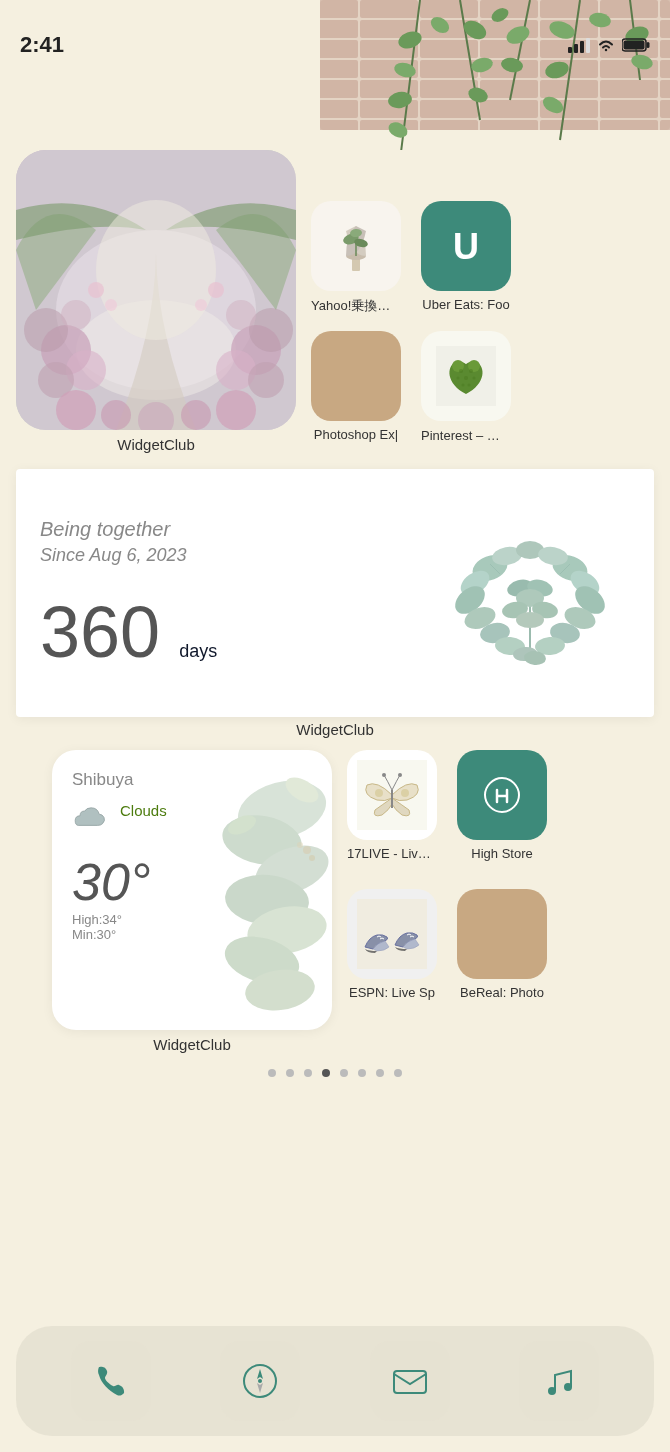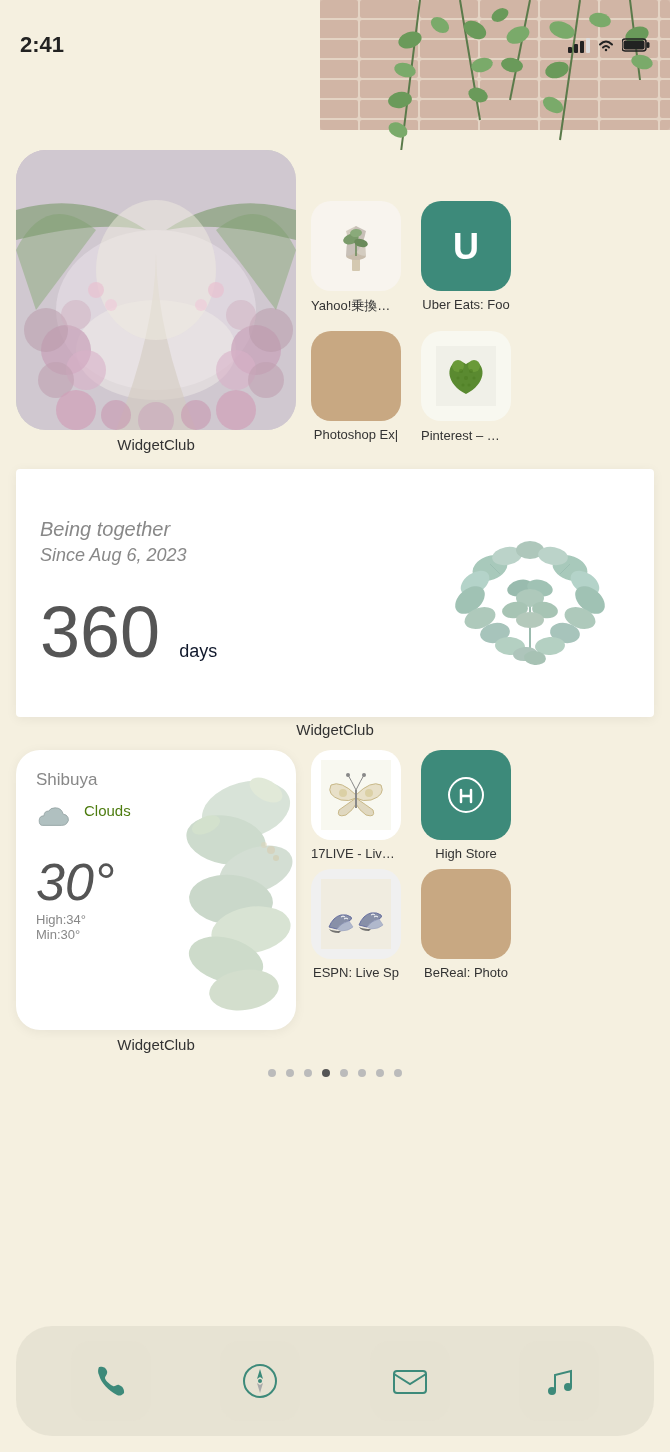--- a/index.html
+++ b/index.html
@@ -198,20 +198,21 @@
       color: #333;
       margin-bottom: 12px;
     }
 
     
     .second-row {
       display: flex;
       gap: 10px;
       align-items: flex-start;
       margin-bottom: 8px;
+      margin-left: 36px;
     }
 
     
     .weather-widget {
       width: 280px;
       height: 280px;
       border-radius: 24px;
       background: white;
       padding: 20px;
       overflow: hidden;
@@ -259,21 +260,21 @@
 
     .temp-range {
       font-size: 13px;
       color: #888;
     }
 
     
     .second-right {
       display: flex;
       flex-direction: column;
-      gap: 0;
+      gap: 20px;
       flex: 1;
     }
 
     .apple-store-icon {
       background: #3d8a7a;
     }
 
     .bereal-icon {
       background: #c8a882;
     }

